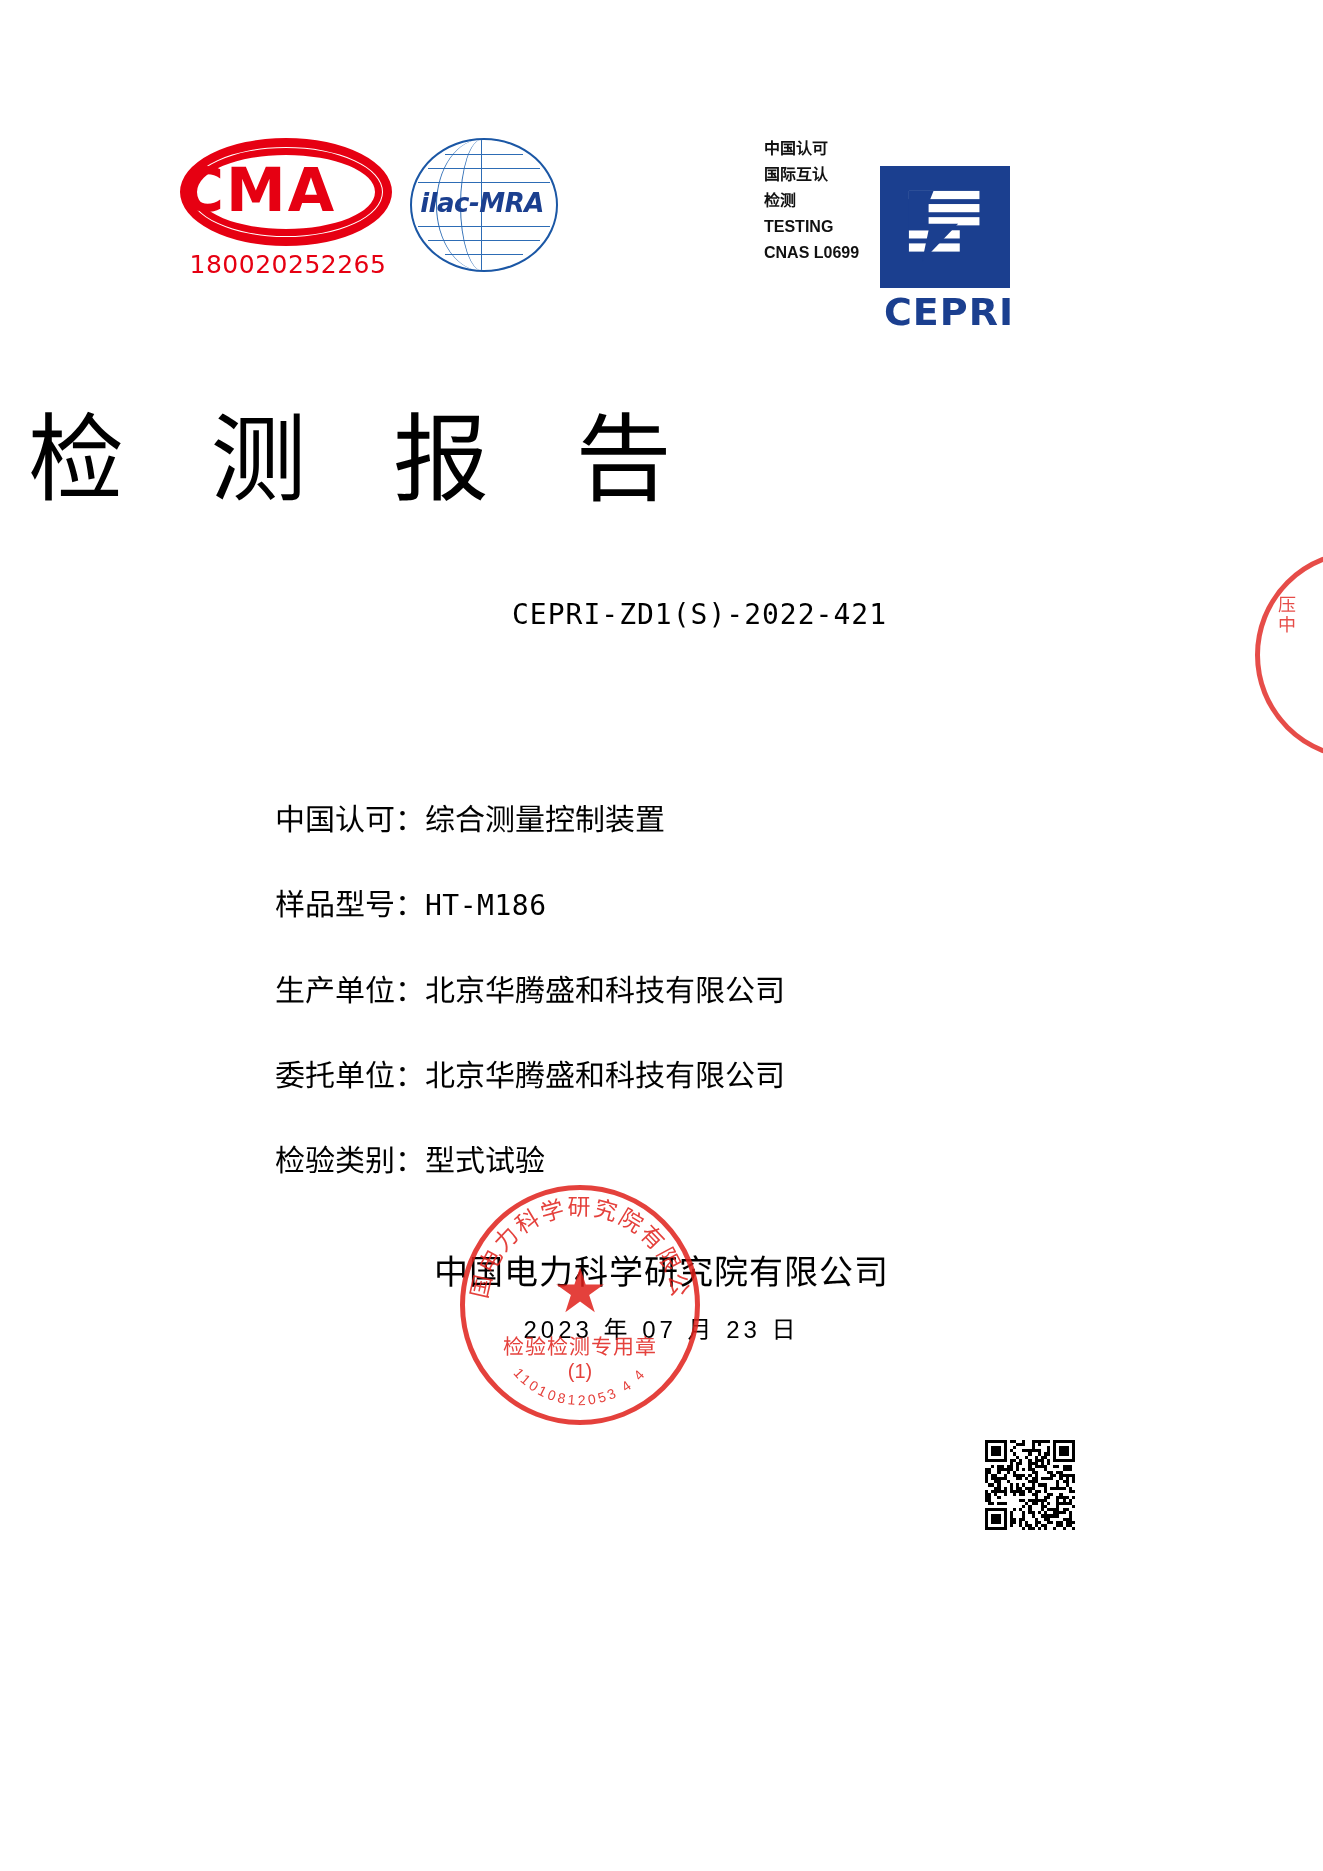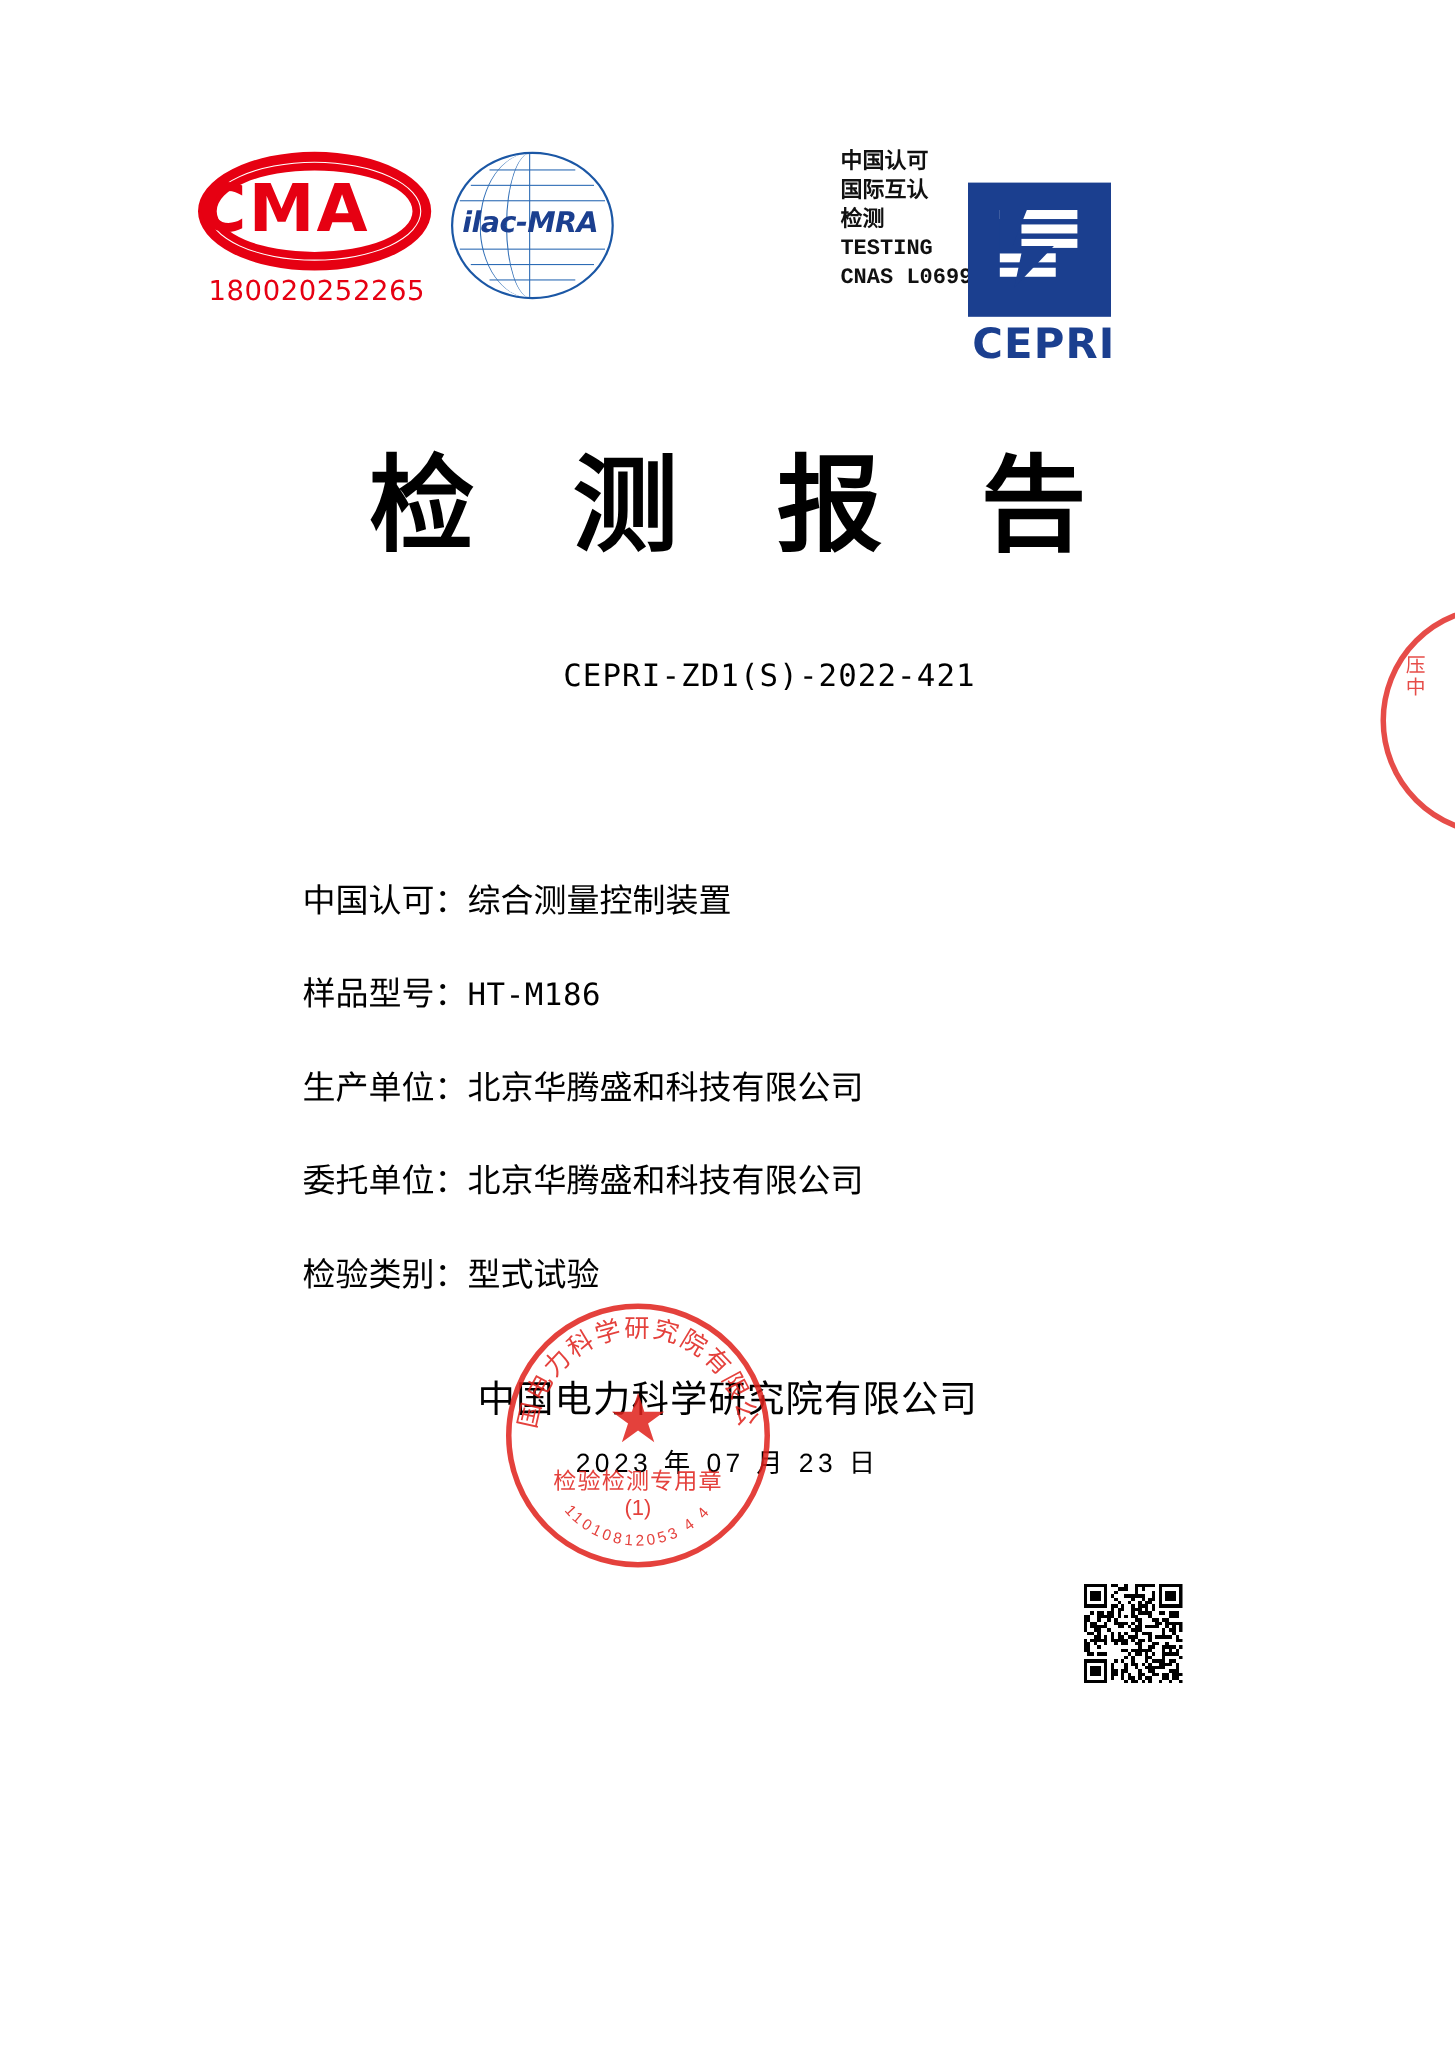--- a/index.html
+++ b/index.html
@@ -148,23 +148,23 @@
     letter-spacing: -1px;
     color: #1b3f8f;
   }
 
   
   .testing-block {
     position: absolute;
     left: 584px;
     top: 8px;
     width: 140px;
-    font-family: Liberation Mono, monospace;
+    font-family: Liberation Sans, sans-serif;
     font-weight: 700;
-    font-size: 20px;
+    font-size: 16px;
     line-height: 26px;
     color: #111;
   }
 
   
   .cepri {
     position: absolute;
     left: 700px;
     top: 38px;
     width: 250px;
@@ -193,23 +193,23 @@
     color: #1b3f8f;
     letter-spacing: 1px;
   }
 
   
   .doc-title {
     position: absolute;
     top: 382px;
     left: 0;
     width: 1323px;
-    text-align: center;
+    text-align: left;
     font-family: "DejaVu Sans", "Liberation Sans", sans-serif;
-    font-weight: 700;
+    font-weight: 400;
     font-size: 96px;
     letter-spacing: 28px;
     text-indent: 28px;
     color: #000;
   }
 
   .doc-number {
     position: absolute;
     top: 598px;
     left: 0;

